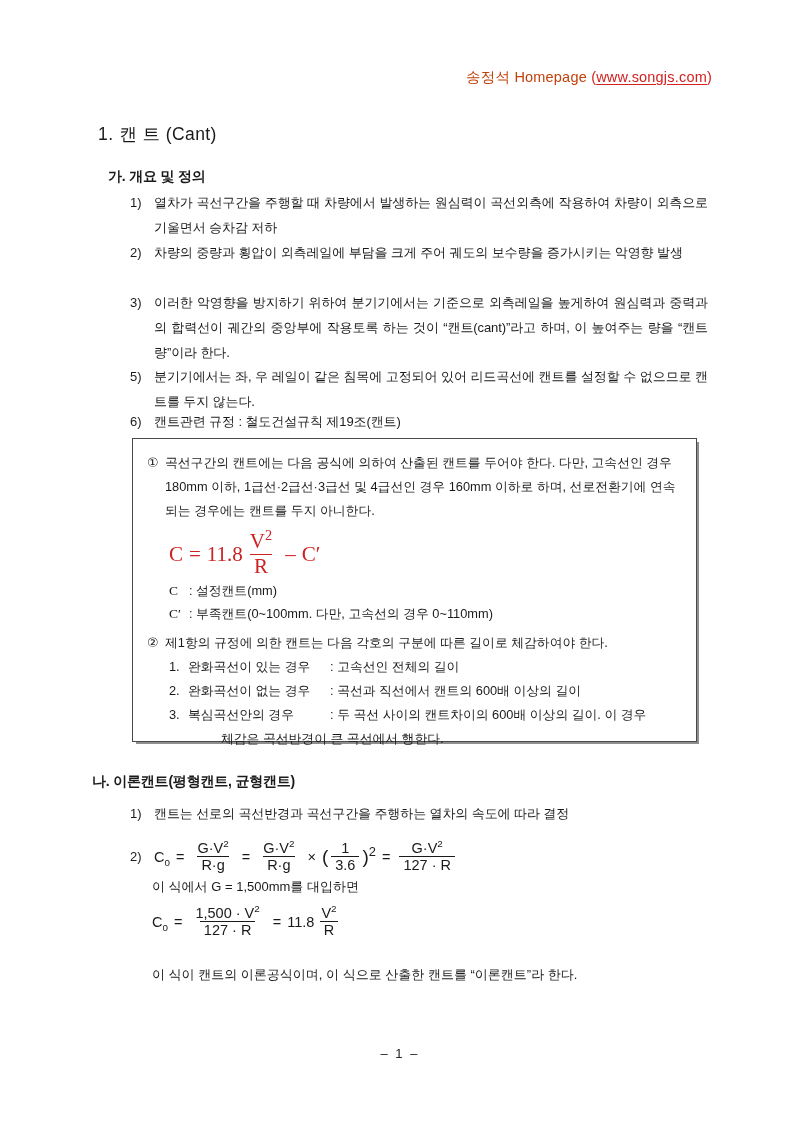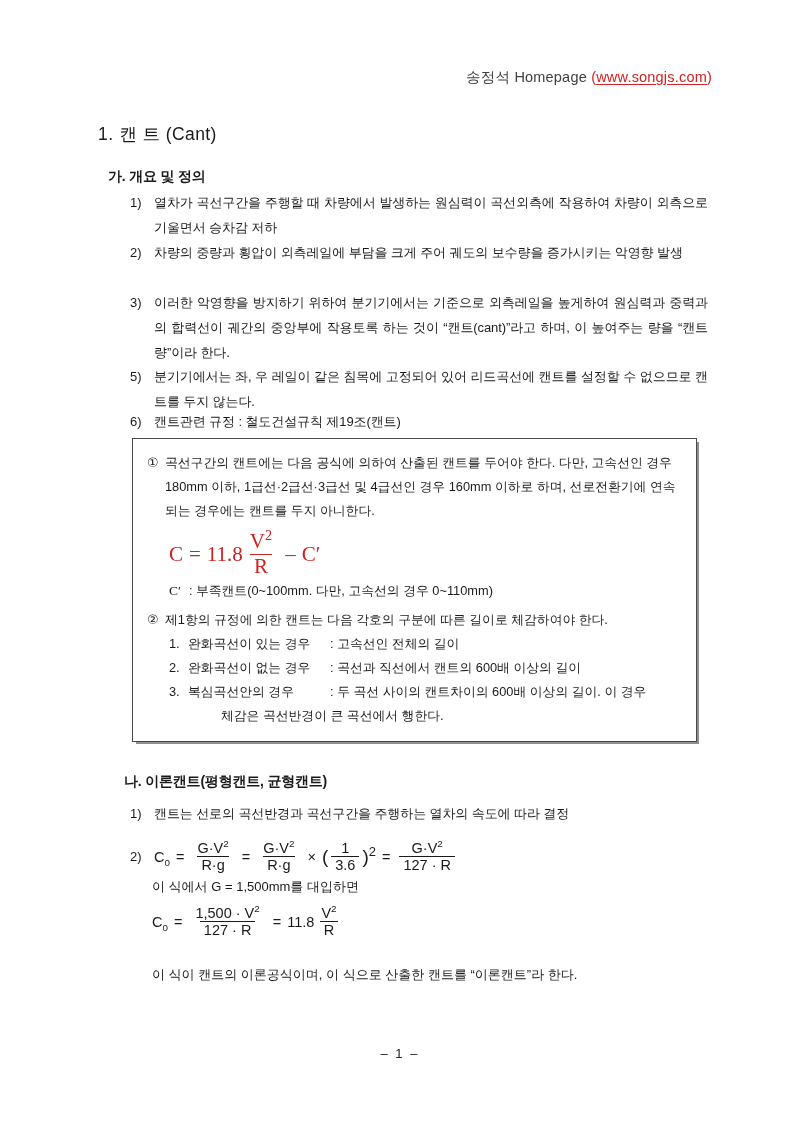--- a/index.html
+++ b/index.html
@@ -25,21 +25,21 @@
 
   
   .site-header {
     position: absolute;
     top: 68px;
     right: 88px;
     font-size: 14.5px;
     letter-spacing: .2px;
     white-space: nowrap;
   }
-  .site-header .hdr-name { color: #404040; }
+  .site-header .hdr-name { color: #c2410c; }
   .site-header .hdr-paren { color: #d32020; }
   .site-header .hdr-url {
     color: #d32020;
     text-decoration: underline;
     text-underline-offset: 2px;
   }
 
   
   .doc-title {
     position: absolute;
@@ -49,21 +49,21 @@
     letter-spacing: .4px;
   }
   .doc-title .t-num { margin-right: 6px; }
 
   .sec-head {
     font-size: 14px;
     font-weight: bold;
     letter-spacing: -.2px;
   }
   #sec-a-head { position: absolute; top: 168px; left: 108px; }
-  #sec-b-head { position: absolute; top: 773px; left: 124px; }
+  #sec-b-head { position: absolute; top: 773px; left: 92px; }
 
   
   .item {
     position: absolute;
     font-size: 13px;
     line-height: 25px;
     letter-spacing: -.1px;
     display: flex;
   }
   .item .marker {
@@ -261,20 +261,24 @@
           <span class="num"><span>V</span><sup>2</sup></span>
           <span class="den">R</span>
         </span>
         <span class="op">–</span>
         <span><span>C</span><span>′</span></span>
       </span>
     </div>
 
     <div class="defs">
       <div>
+        <span class="dv">C</span><span class="dtxt">:</span>
+        <span class="dtxt">설정캔트(mm)</span>
+      </div>
+      <div>
         <span class="dv">C′</span><span class="dtxt">:</span>
         <span class="dtxt">부족캔트(0~100mm. 다만, 고속선의 경우 0~110mm)</span>
       </div>
     </div>
 
     <div class="reg-line" style="margin-top:6px;">
       <span class="rmark">②</span>
       <span class="rtext">제1항의 규정에 의한 캔트는 다음 각호의 구분에 따른 길이로 체감하여야 한다.</span>
     </div>
 

